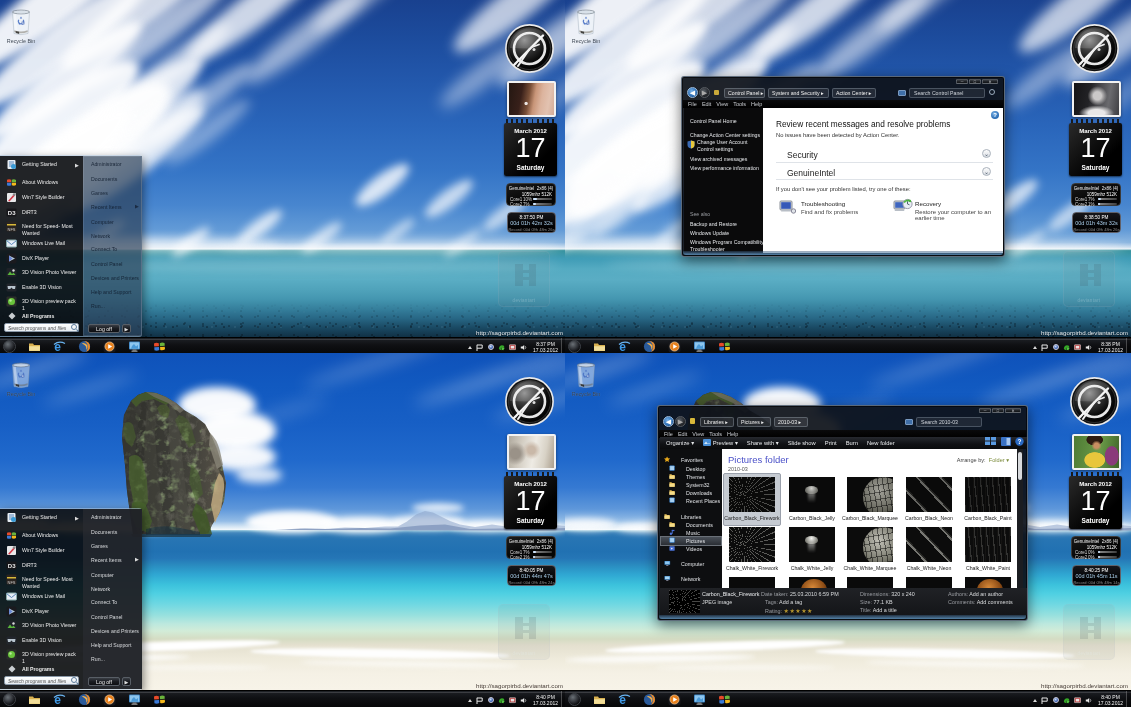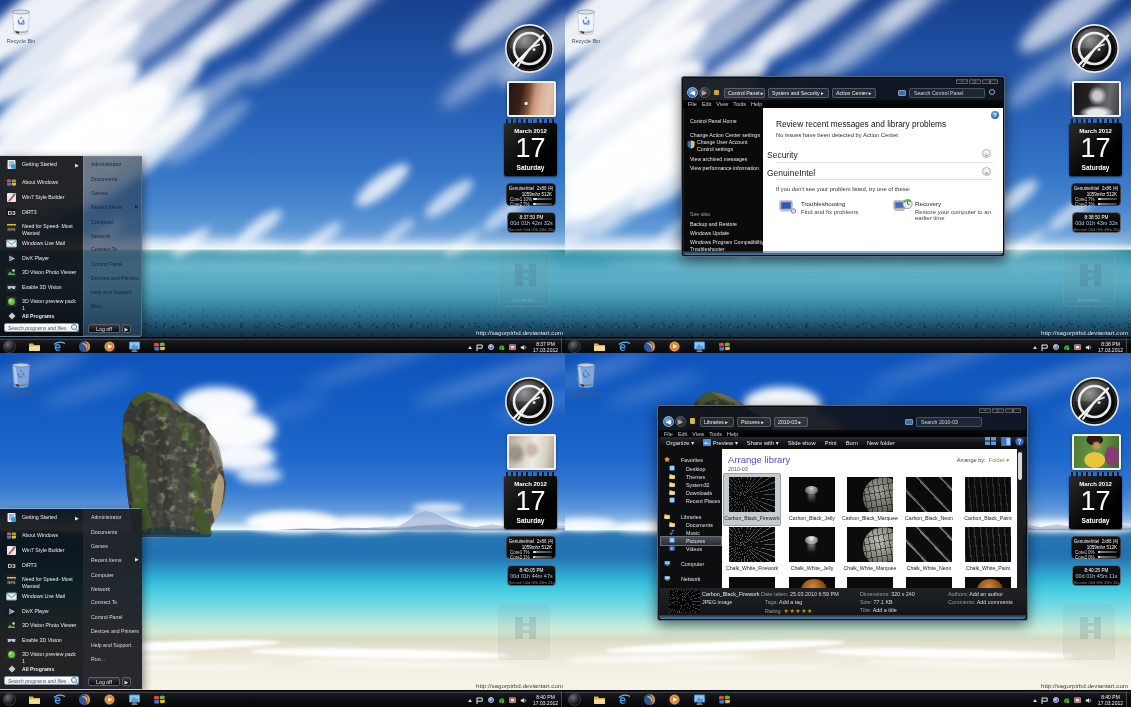--- a/index.html
+++ b/index.html
@@ -97,21 +97,21 @@
 </head><body>
 <div class="page">
 <style>
 
 #ac{left:116px;top:76px;width:324px;height:181px;}
 #ac .side{position:absolute;left:2px;top:31px;width:79px;height:145px;background:#0a0a0b;color:#e3e5e8;font-size:5.2px;overflow:hidden;white-space:nowrap;}
 #ac .side div{position:absolute;left:6px;}
 #ac .main{position:absolute;left:81px;top:31px;width:240px;height:145px;background:#fff;color:#1b1b1b;}
 #ac .main h1{font-size:8.3px;font-weight:normal;margin:0;position:absolute;left:13px;top:11px;color:#111;}
 #ac .sub{position:absolute;left:13px;top:24px;font-size:5.8px;color:#333;}
-#ac .sect{position:absolute;left:4px;font-size:8.5px;color:#222;}
+#ac .sect{position:absolute;left:24px;font-size:8.5px;color:#222;}
 #ac .chev{position:absolute;right:12px;width:9px;height:9px;border-radius:50%;background:linear-gradient(#fdfdfd,#d8dce2);border:1px solid #aab2bc;color:#456;font-size:6px;text-align:center;line-height:8px;}
 #ac .hr{position:absolute;left:13px;right:10px;height:1px;background:#dfe3e8;}
 #ac .tip{position:absolute;left:13px;top:78px;font-size:5.8px;color:#333;}
 #ac .titem{position:absolute;font-size:6px;color:#222;}
 #ac .titem b{font-weight:normal;font-size:6.2px;display:block;}
 #ac .titem span{color:#444;display:block;margin-top:1.5px;}
 #ac .helpq{position:absolute;right:4px;top:3px;width:8px;height:8px;border-radius:50%;background:radial-gradient(circle at 40% 35%,#7ab3e8,#2a6cb4 65%);color:#fff;font-size:6px;font-weight:bold;text-align:center;line-height:8px;}
 
 #ex{left:92px;top:52px;width:371px;height:216px;}
 #ex .toolbar{position:absolute;left:2px;top:31px;width:367px;height:12px;background:linear-gradient(#26292f,#101114 60%,#0a0b0d);color:#e6e8ea;font-size:5.8px;line-height:12px;}
@@ -543,21 +543,21 @@
           </svg>
           <div style="top:48px">View archived messages</div>
           <div style="top:57px">View performance information</div>
           <div style="top:103px;color:#9a9da2">See also</div>
           <div style="top:113px">Backup and Restore</div>
           <div style="top:122px">Windows Update</div>
           <div style="top:131px;width:77px;white-space:normal;line-height:6.5px">Windows Program Compatibility Troubleshooter</div>
         </div>
         <div class="main">
           <div class="helpq">?</div>
-          <h1>Review recent messages and library problems</h1>
+          <h1>Review recent messages and resolve problems</h1>
           <div class="sub">No issues have been detected by Action Center.</div>
           <div class="sect" style="top:42px">Security</div>
           <div class="chev" style="top:41px">⌄</div>
           <div class="hr" style="top:54px"></div>
           <div class="sect" style="top:60px">GenuineIntel</div>
           <div class="chev" style="top:59px">⌄</div>
           <div class="hr" style="top:71px"></div>
           <div class="tip">If you don't see your problem listed, try one of these:</div>
           <svg style="position:absolute;left:16px;top:92px" width="17" height="15">
             <rect x="1" y="1" width="12" height="9" rx="1" fill="#cfd4da" stroke="#8a9099"></rect>
@@ -1178,21 +1178,21 @@
           </svg>
           <div style="left:21px;top:112px">Computer</div>
           <svg class="nic" style="left:4px;top:126px" width="8" height="8" viewBox="0 0 8 8">
             <rect x="0.5" y="1" width="6.5" height="4.5" rx="0.5" fill="#3a82c4"></rect>
             <rect x="1.2" y="1.7" width="5.1" height="3.1" fill="#a8d6f4"></rect>
             <rect x="2.5" y="5.7" width="2.5" height="1" fill="#889"></rect>
           </svg>
           <div style="left:21px;top:127px">Network</div>
         </div>
         <div class="content">
-          <div class="ptitle">Arrange library</div>
+          <div class="ptitle">Pictures folder</div>
           <div class="pdate">2010-03</div>
           <div class="arrange">Arrange by: &nbsp;<b>Folder ▾</b></div>
           <div style="position:absolute;left:1px;top:24px;width:58px;height:53px;background:#c6cbd2;border:1px solid #9aa0ab;border-radius:2px"></div>
           <div class="thumb fw" style="left:7px;top:28px"></div>
           <div class="tlabel" style="left:0px;top:66px">Carbon_Black_Firework</div>
           <div class="thumb fw" style="left:7px;top:78px;filter:brightness(1.18)"></div>
           <div class="tlabel" style="left:0px;top:116px">Chalk_White_Firework</div>
           <div class="thumb or1" style="left:7px;top:128px;height:11px"></div>
           <div class="thumb jy" style="left:67px;top:28px"></div>
           <div class="tlabel" style="left:60px;top:66px">Carbon_Black_Jelly</div>

